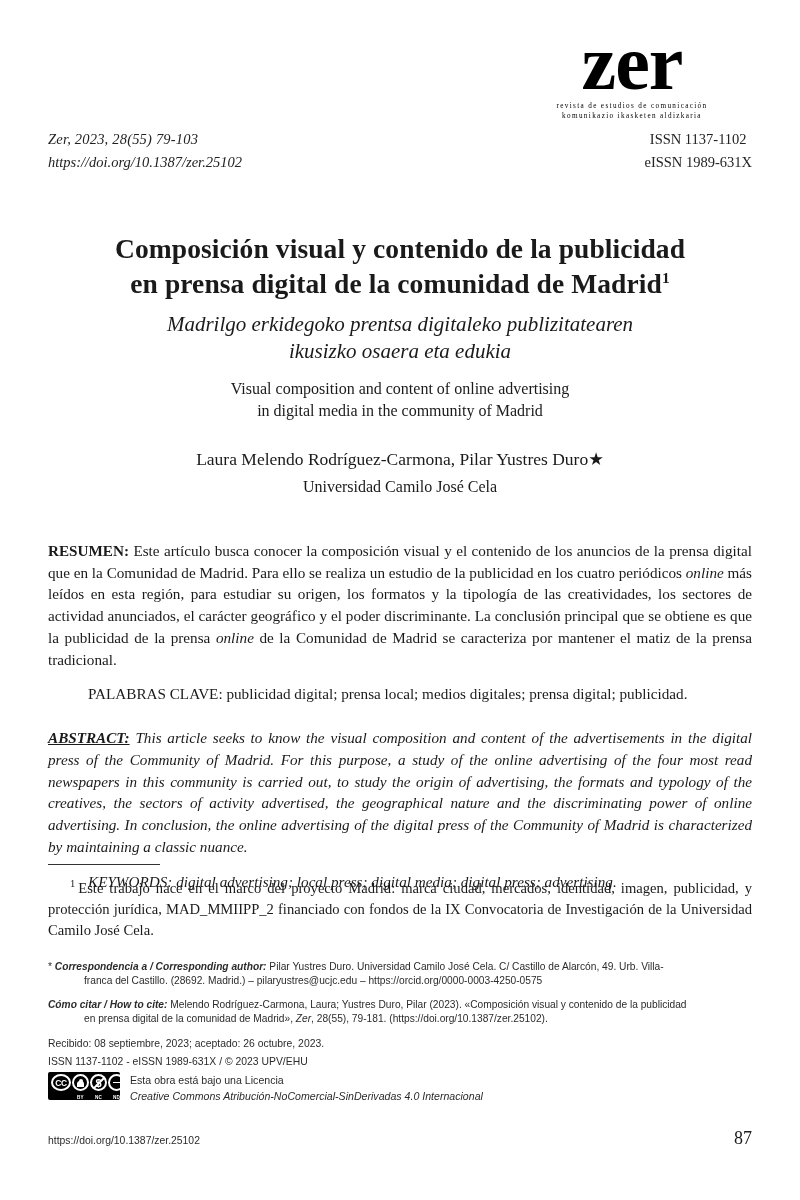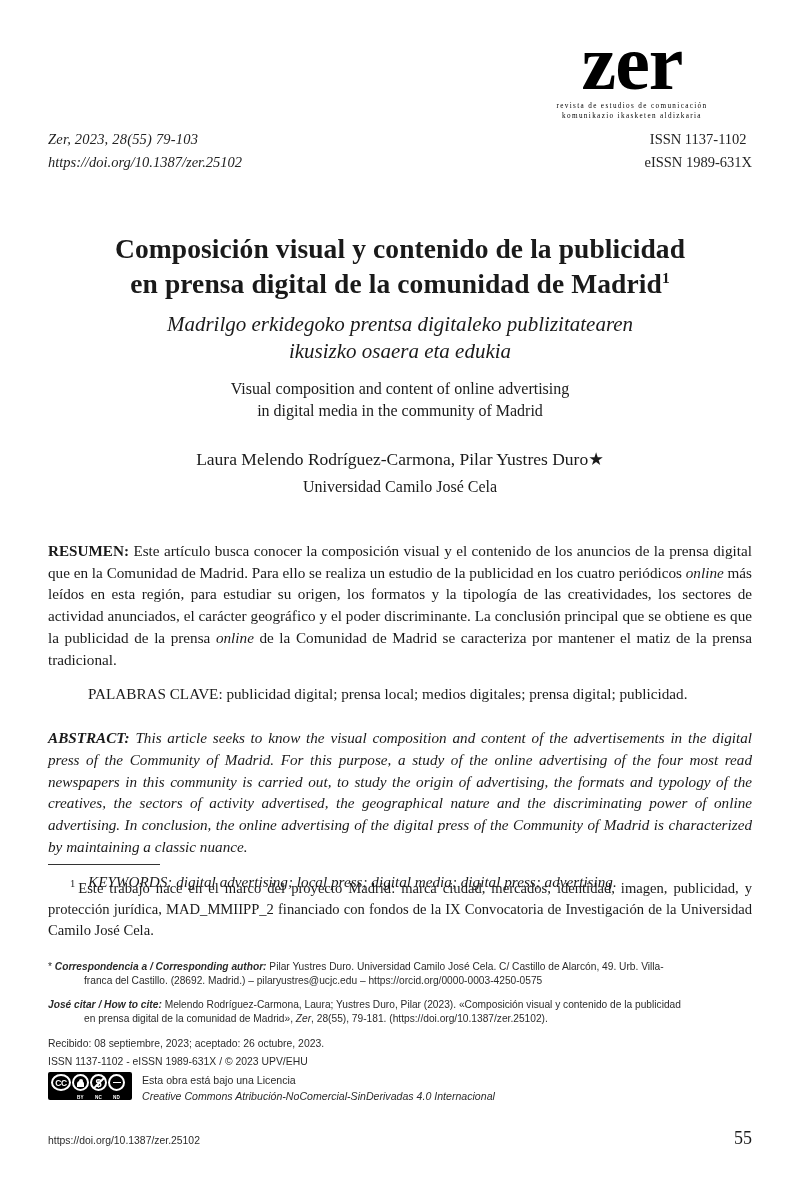--- a/index.html
+++ b/index.html
@@ -125,21 +125,21 @@
   .kw {
     font-size: 15.2px;
     line-height: 1.43;
     margin: 13px 0 0 0;
     text-indent: 40px;
   }
   .abs-en {
     margin-top: 22px;
     font-style: italic;
   }
-  .abs-en .lbl { font-weight: 700; font-style: italic; }
+  .abs-en .lbl { font-weight: 700; font-style: italic; text-decoration: underline; }
   .kw-en {
     font-style: italic;
     margin-top: 13px;
   }
 
   
   .fn-rule {
     position: absolute;
     left: 48px;
     top: 864px;
@@ -179,21 +179,21 @@
   .cc-wrap {
     position: absolute;
     left: 48px;
     top: 1072px;
     display: flex;
     align-items: flex-start;
     gap: 10px;
   }
   .cc-badge {
     background: #000;
-    width: 84px;
+    width: 72px;
     height: 28px;
     border-radius: 2px;
     position: relative;
     flex: none;
   }
   .cc-icons {
     position: absolute;
     left: 3px; top: 2px;
     display: flex;
     gap: 1px;
@@ -344,21 +344,21 @@
   <div class="meta">
 
     <div class="meta-row">
       <span>*</span>
       <span class="mlabel">Correspondencia a / Corresponding author:</span>
       <span>Pilar Yustres Duro. Universidad Camilo José Cela. C/ Castillo de Alarcón, 49. Urb. Villa-</span>
       <span class="cont">franca del Castillo. (28692. Madrid.) – pilaryustres@ucjc.edu – https://orcid.org/0000-0003-4250-0575</span>
     </div>
 
     <div class="meta-row">
-      <span class="mlabel">José citar / How to cite:</span>
+      <span class="mlabel">Cómo citar / How to cite:</span>
       <span>Melendo Rodríguez-Carmona, Laura; Yustres Duro, Pilar (2023). «Composición visual y contenido de la publicidad</span>
       <span class="cont"><span>en prensa digital de la comunidad de Madrid», </span><i>Zer</i><span>, 28(55), 79-181. (https://doi.org/10.1387/zer.25102).</span></span>
     </div>
 
     <div class="meta-line sp">Recibido: 08 septiembre, 2023; aceptado: 26 octubre, 2023.</div>
     <div class="meta-line">ISSN 1137-1102 - eISSN 1989-631X  /  © 2023 UPV/EHU</div>
   </div>
 
   <div class="cc-wrap">
     <div class="cc-badge">
@@ -384,16 +384,16 @@
       </div>
     </div>
     <div class="cc-text">
       <div>Esta obra está bajo una Licencia</div>
       <div class="l2">Creative Commons Atribución-NoComercial-SinDerivadas 4.0 Internacional</div>
     </div>
   </div>
 
   <div class="footer">
     <span class="footer-doi">https://doi.org/10.1387/zer.25102</span>
-    <span class="footer-pageno">55</span>
+    <span class="footer-pageno">87</span>
   </div>
 
 </div>
 
 </body></html>

